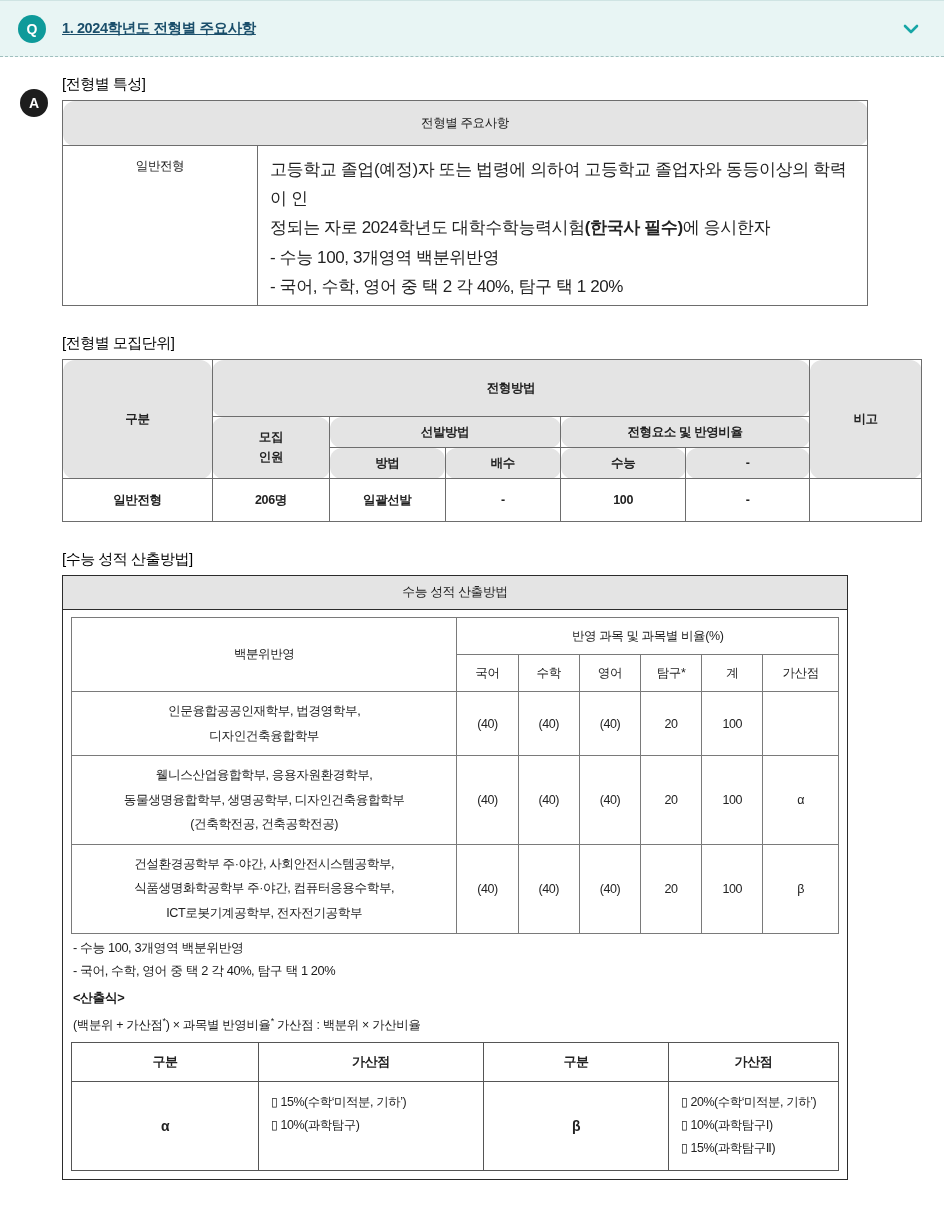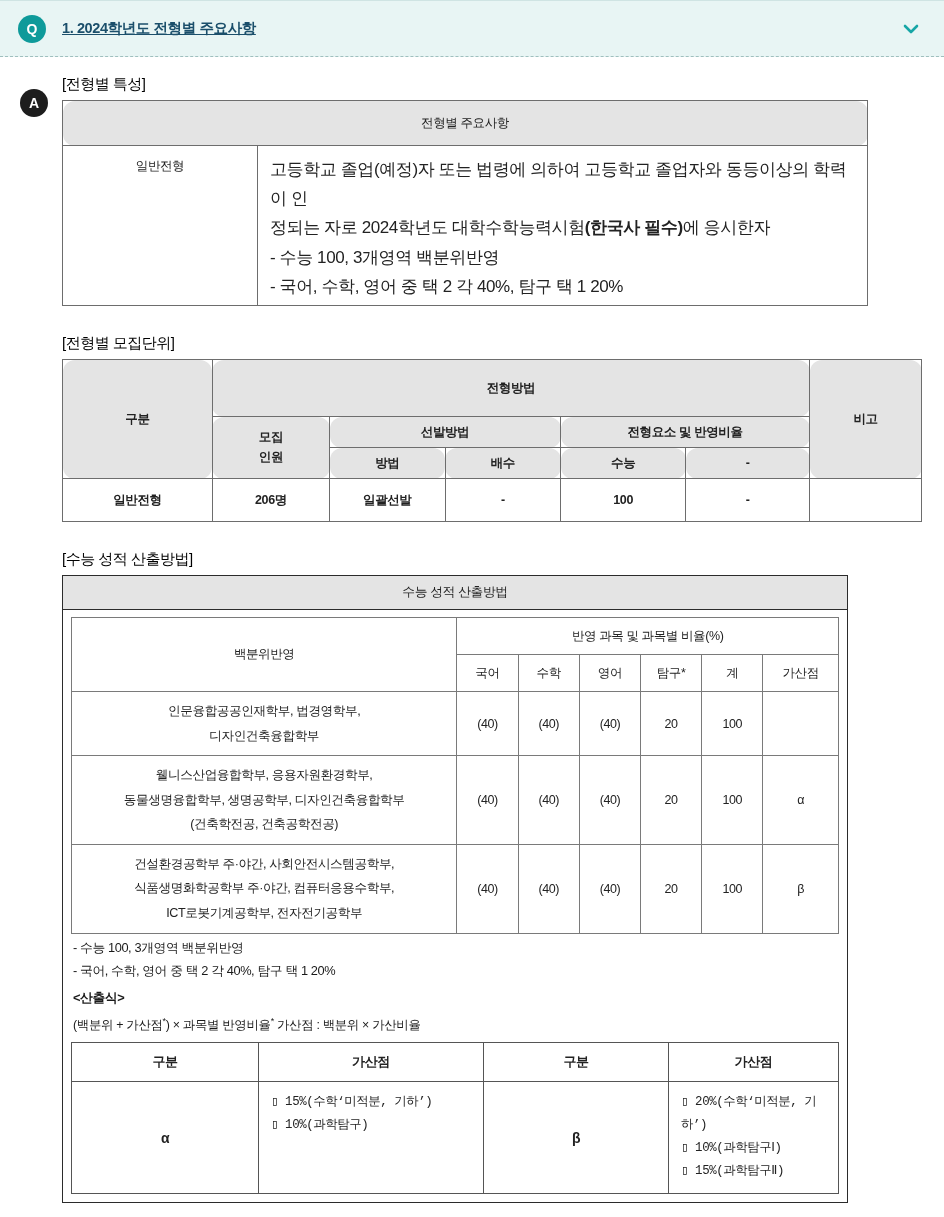--- a/index.html
+++ b/index.html
@@ -182,21 +182,21 @@
   .t4 .hrow td { height: 30px; font-weight: bold; font-size: 13px; }
   .t4 .sym { font-weight: bold; font-size: 14px; }
   .t4 .plist {
     text-align: left;
     padding: 9px 10px 10px 12px;
     line-height: 1.85;
     font-size: 12.4px;
     vertical-align: top;
   }
   .t4 .cellsym { vertical-align: middle; }
-  .box { font-family: Liberation Mono, monospace; }
+  .box { font-family: Liberation Sans, sans-serif; }
 </style>
 </head>
 <body>
 
 <div class="qa-header">
   <div class="badge badge-q">Q</div>
   <div class="q-title">1. 2024학년도 전형별 주요사항</div>
   <span class="chevron">
     <svg viewBox="0 0 22 22" width="22" height="22" aria-hidden="true">
       <polyline points="5,8 11,14 17,8" fill="none" stroke="#16a6a6" stroke-width="2.6" stroke-linecap="round" stroke-linejoin="round"></polyline>

